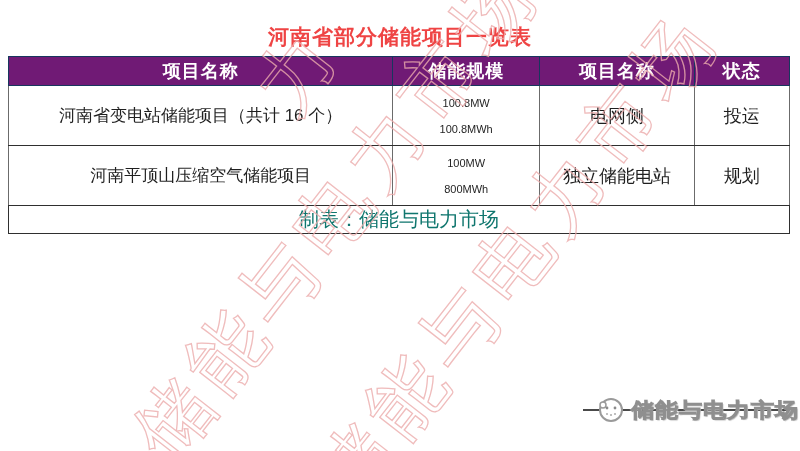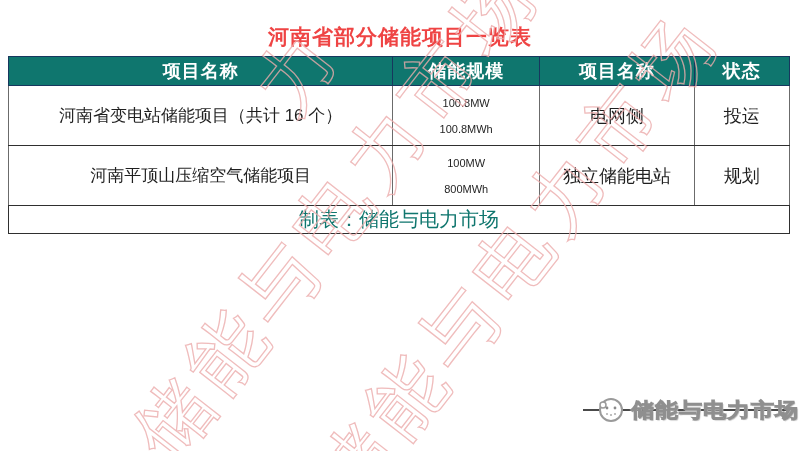--- a/index.html
+++ b/index.html
@@ -36,21 +36,21 @@
     width: 100%;
     border-collapse: collapse;
     table-layout: fixed;
   }
   col.c1 { width: 49.2%; }
   col.c2 { width: 18.8%; }
   col.c3 { width: 19.8%; }
   col.c4 { width: 12.2%; }
 
   thead th {
-    background: #0f766e;
+    background: #701a75;
     color: #ffffff;
     font-size: 18px;
     font-weight: bold;
     height: 29px;
     border: 1.5px solid #17375e;
     text-align: center;
     vertical-align: middle;
     letter-spacing: 1px;
   }
   tbody td {

